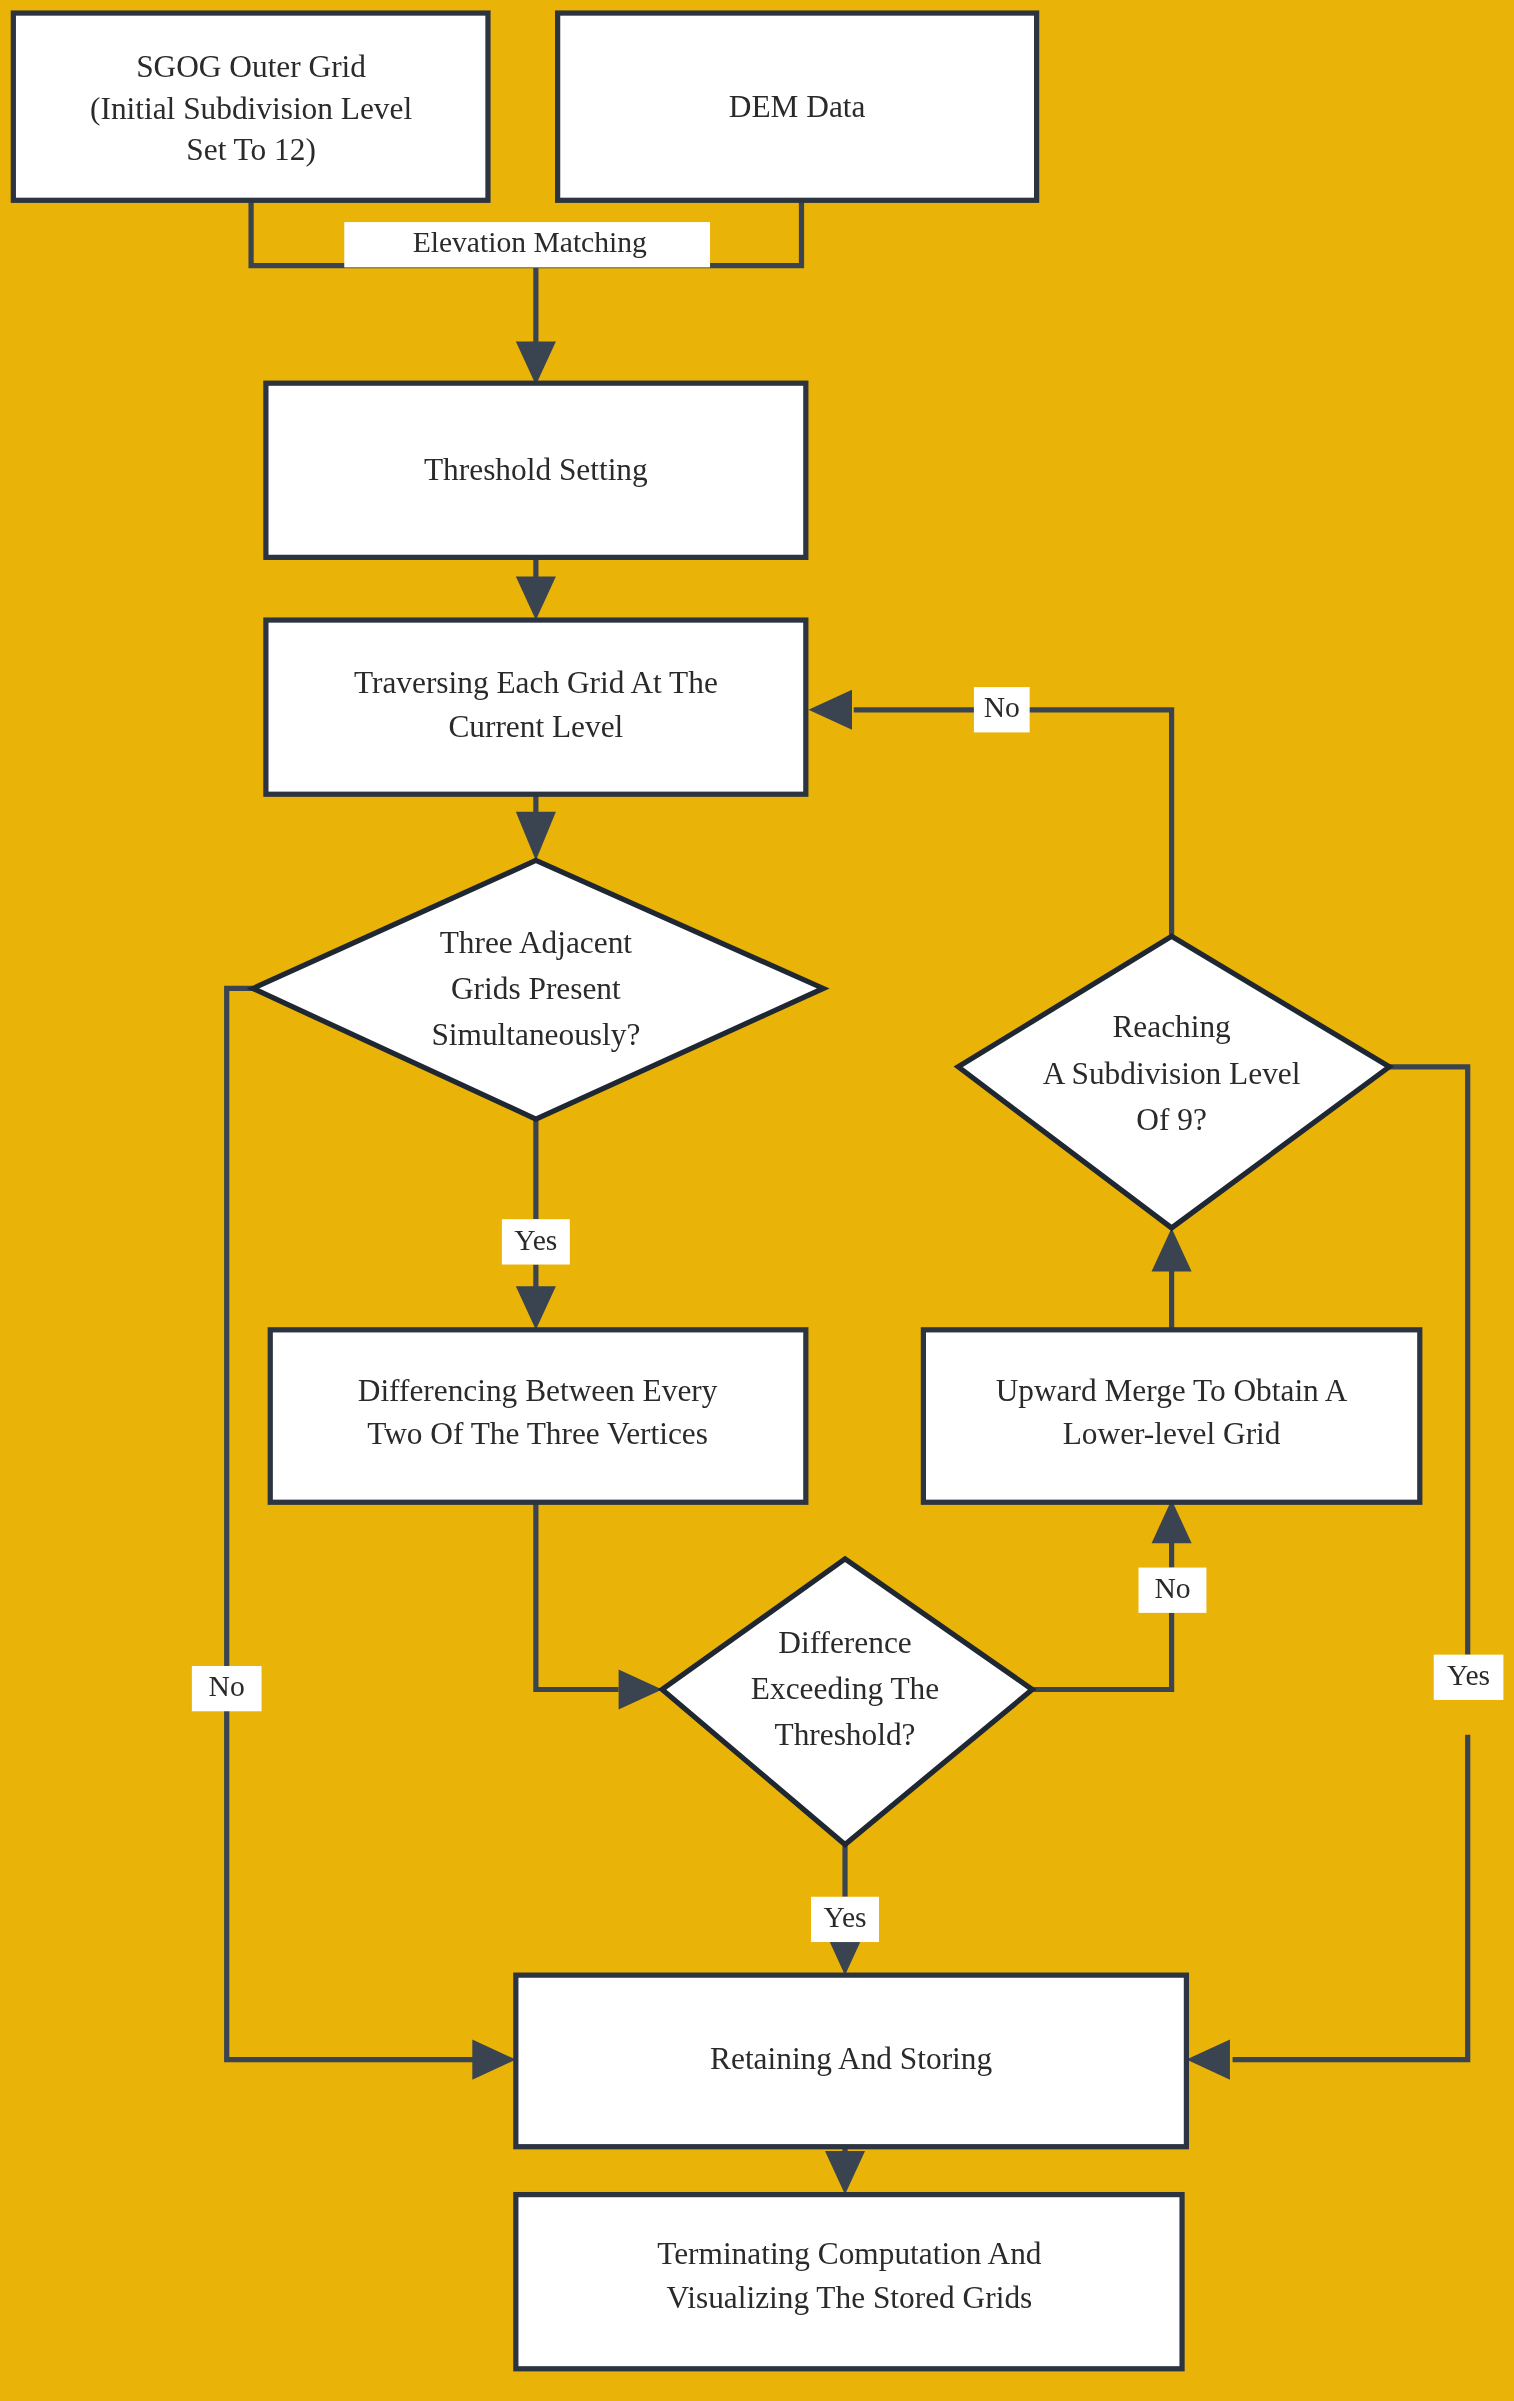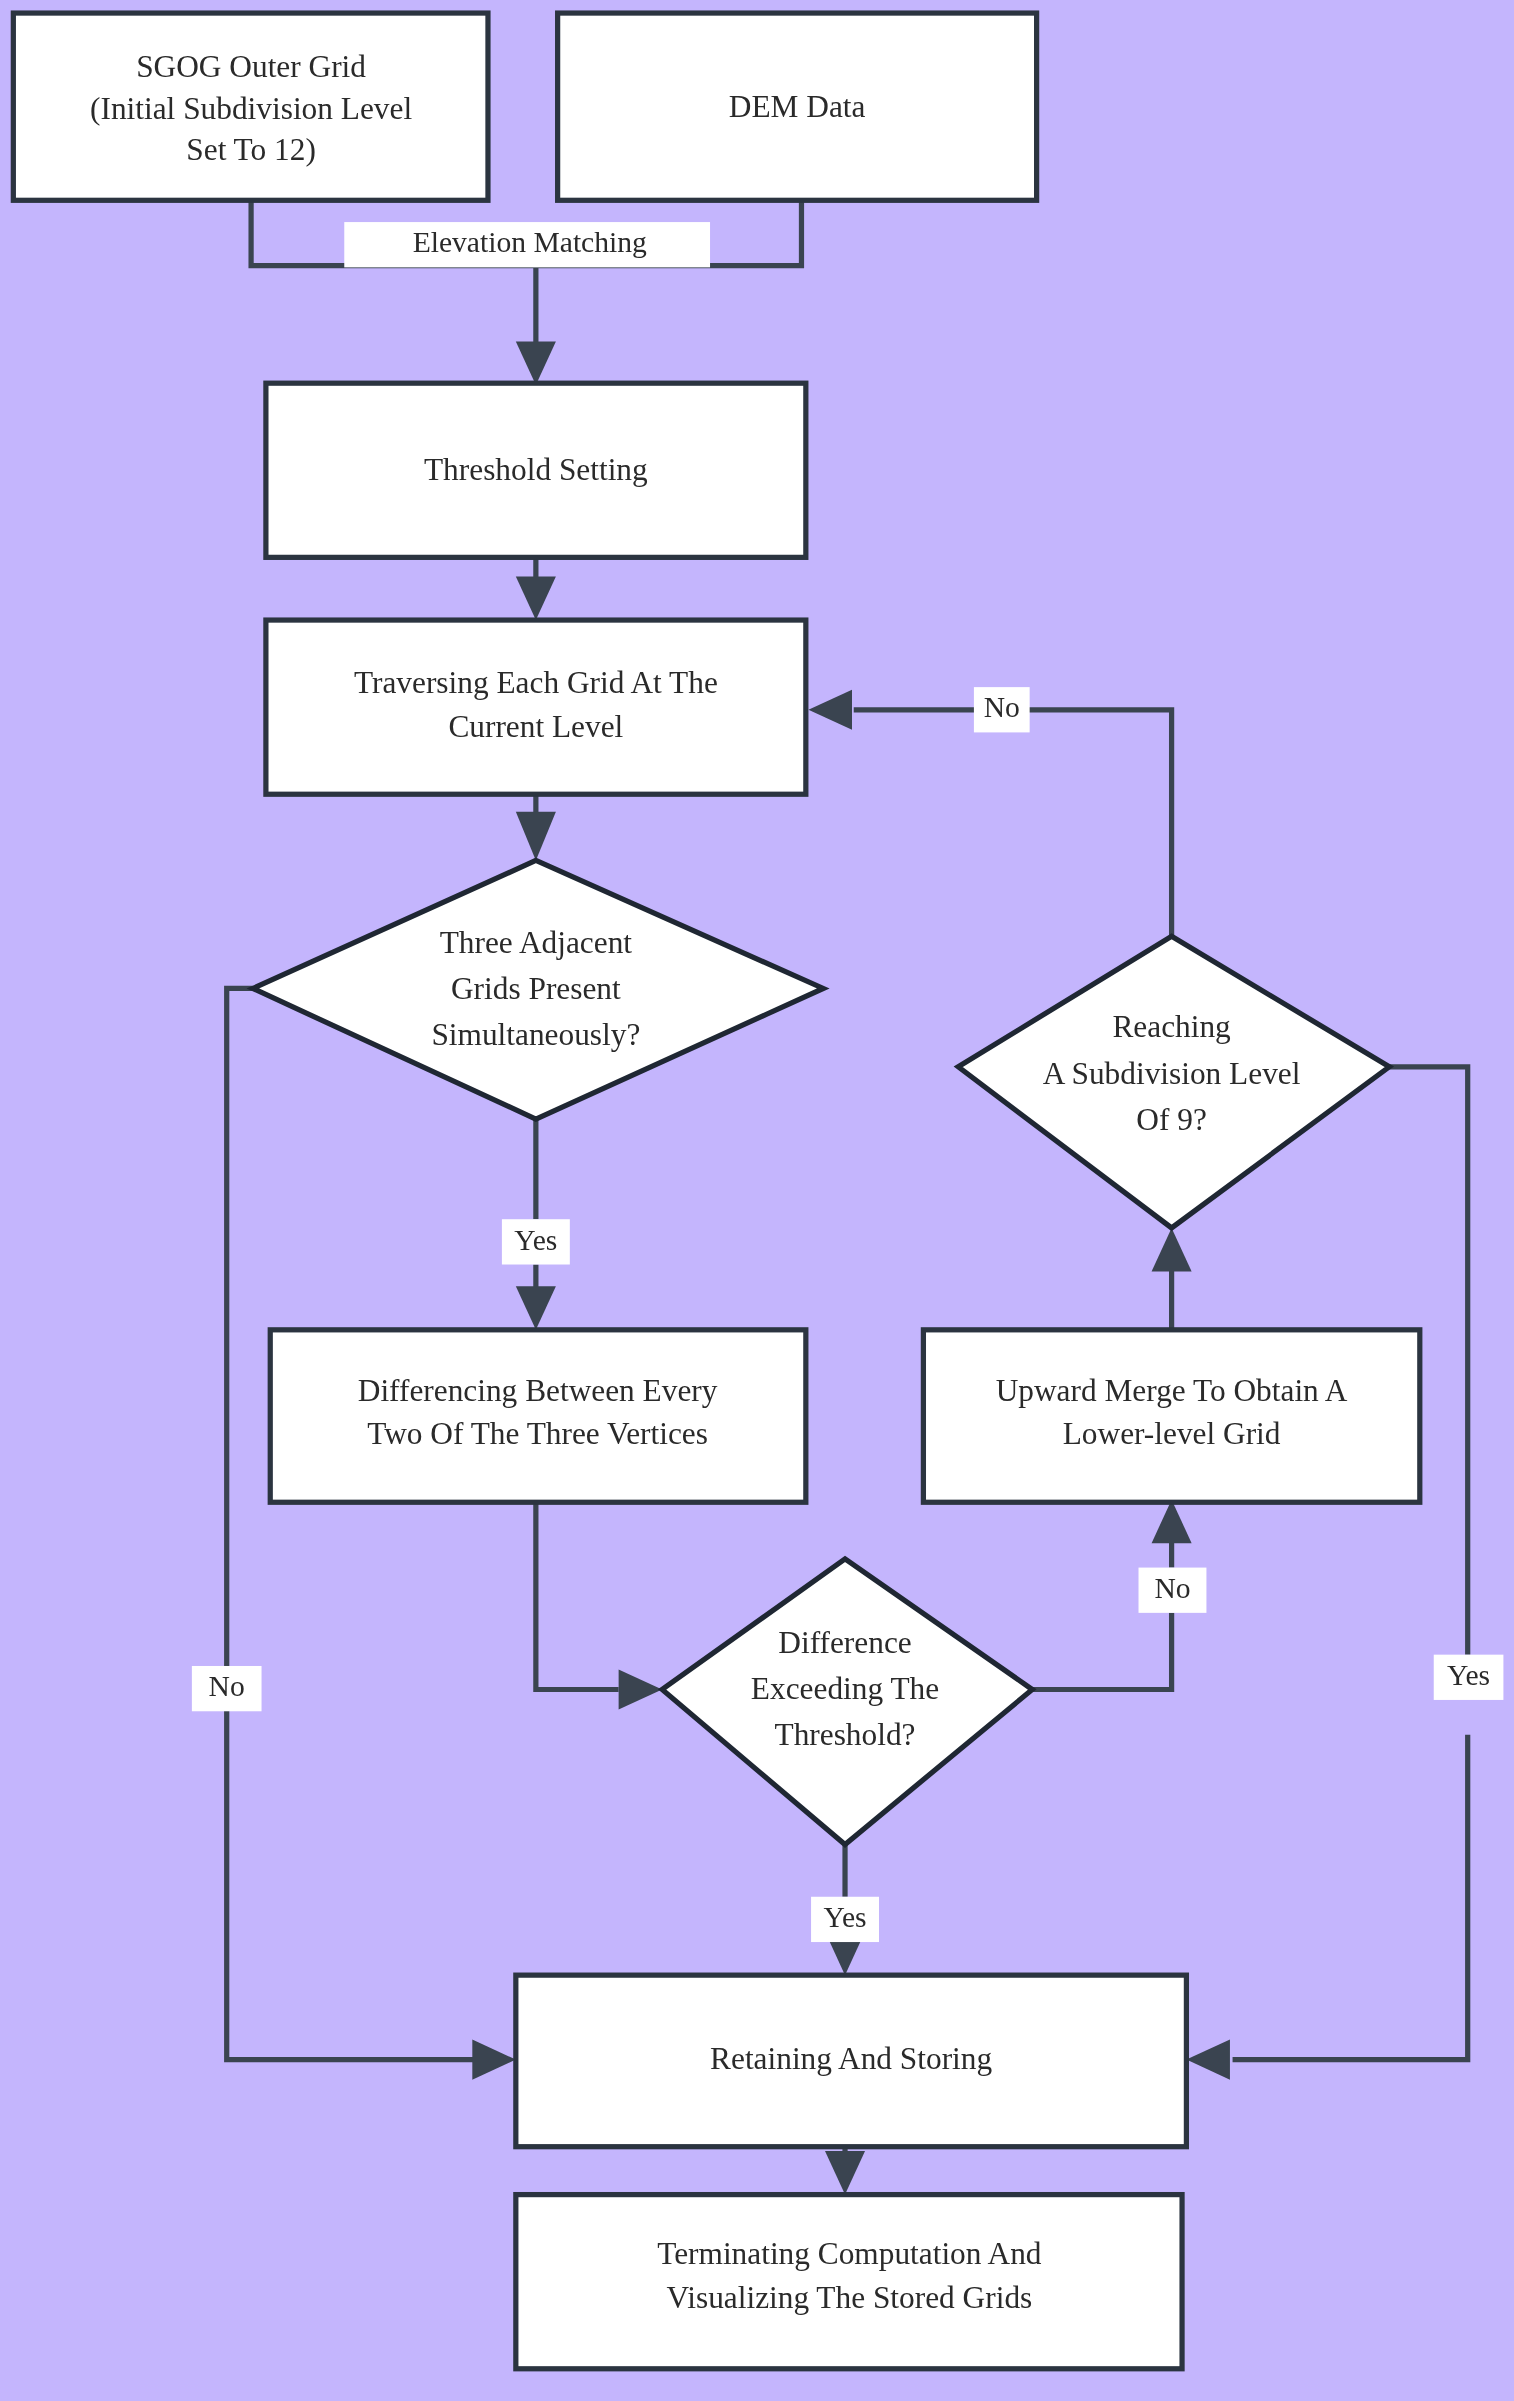--- a/index.html
+++ b/index.html
@@ -10,21 +10,21 @@
   body {
     width: 1515px;
     height: 2401px;
     font-family: "Liberation Serif", "DejaVu Serif", serif;
     overflow: hidden;
   }
   #flowchart-root {
     position: relative;
     width: 1515px;
     height: 2401px;
-    background: #c4b5fd;
+    background: #eab308;
   }
   svg.diagram-canvas {
     position: absolute;
     top: 0;
     left: 0;
     width: 1515px;
     height: 2401px;
     display: block;
   }
   .node-box {

